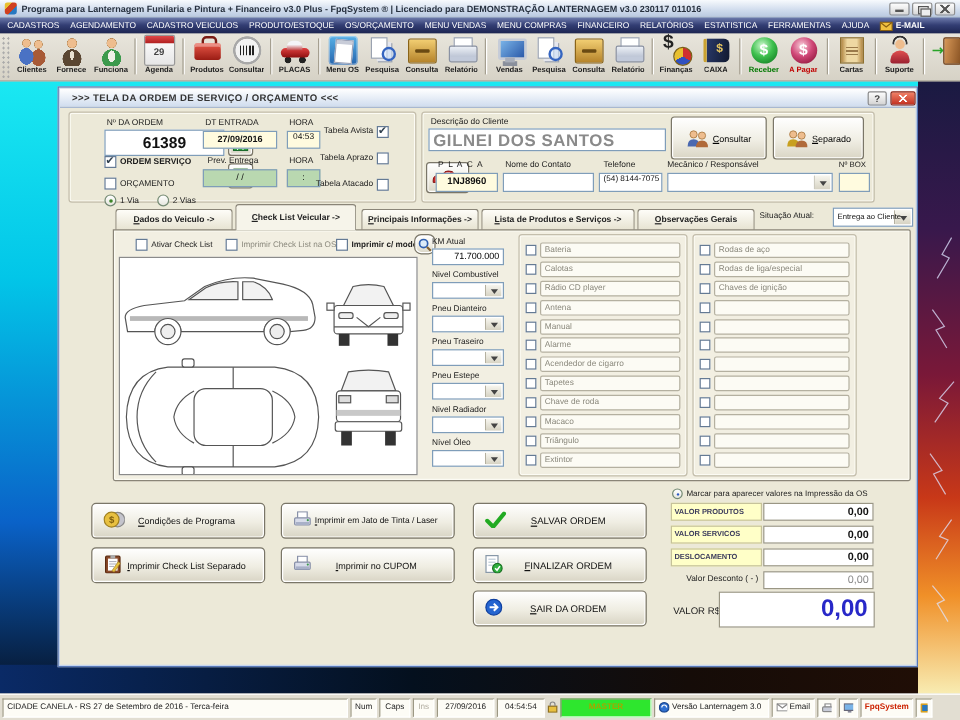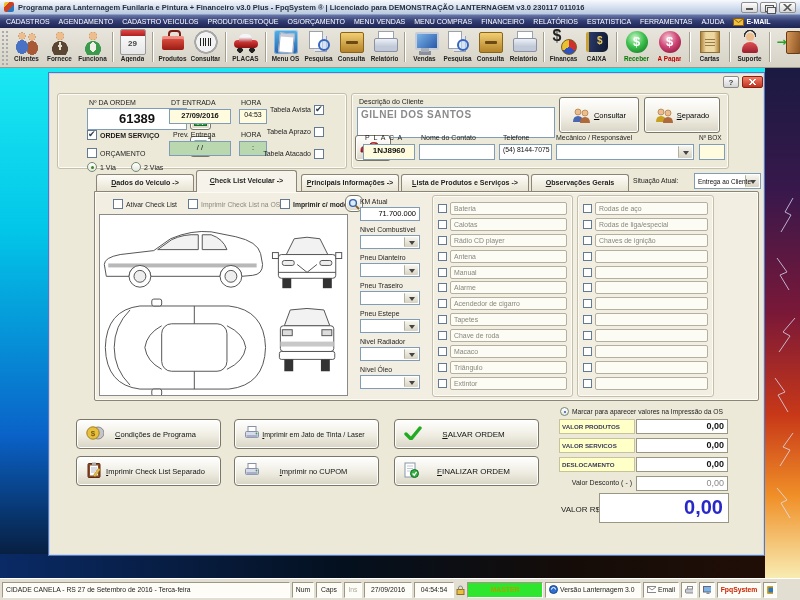--- a/index.html
+++ b/index.html
@@ -399,20 +399,21 @@
           <polyline points="30,250 18,264 25,268 14,284"></polyline>
           <polyline points="10,310 20,324 13,327 23,344"></polyline>
           <polyline points="28,365 18,379 25,382 15,398"></polyline>
           <polyline points="12,420 22,432 16,435 25,450"></polyline>
         </g>
       </svg>
     </div>
     <div class="bg-bottom"></div>
 
     <div class="form">
+      <div class="ftitle">&gt;&gt;&gt;   TELA DA ORDEM DE SERVIÇO / ORÇAMENTO   &lt;&lt;&lt;</div>
       <div class="fhelp">?</div>
       <div class="fclose"></div>
 
       <div class="gb" style="left:8px;top:20px;width:290px;height:76px"></div>
       <span class="flab" style="left:40px;top:26px">Nº DA ORDEM</span>
       <div class="fld" style="left:38px;top:35px;width:100px;height:22px;font-size:13px;font-weight:bold;text-align:center;line-height:18px">61389</div>
       <div class="btn" style="left:141px;top:36px;width:21px;height:21px">
         <svg width="13" height="13">
             <rect x="0.5" y="2.5" width="12" height="10" fill="#2f9e44" stroke="#1b6b2a"></rect>
             <rect x="0.5" y="0.5" width="12" height="3" fill="#1b6b2a"></rect>
@@ -452,21 +453,21 @@
       </span>
       <span class="flab" style="left:190px;top:33px;width:72px;text-align:right">Tabela Avista</span>
       <span class="cb on" style="position:absolute;left:265px;top:32px"></span>
       <span class="flab" style="left:190px;top:55px;width:72px;text-align:right">Tabela Aprazo</span>
       <span class="cb" style="position:absolute;left:265px;top:54px"></span>
       <span class="flab" style="left:190px;top:77px;width:72px;text-align:right">Tabela Atacado</span>
       <span class="cb" style="position:absolute;left:265px;top:76px"></span>
 
       <div class="gb" style="left:302px;top:20px;width:378px;height:76px"></div>
       <span class="flab" style="left:310px;top:25px">Descrição do Cliente</span>
-      <div class="fld" style="left:308px;top:34px;width:198px;height:31px;font-weight:bold;color:#8a8a8a;font-size:10px;letter-spacing:.5px">GILNEI DOS SANTOS</div>
+      <div class="fld" style="left:308px;top:34px;width:198px;height:19px;font-weight:bold;color:#8a8a8a;font-size:14px;letter-spacing:.5px">GILNEI DOS SANTOS</div>
       <div class="btn" style="left:510px;top:24px;width:80px;height:36px">
         <svg width="18" height="15" style="margin-right:4px">
             <circle cx="6" cy="4" r="3" fill="#eebd8e" stroke="#a87840" stroke-width="0.7"></circle>
             <path d="M1 14 Q1 8 6 8 Q11 8 11 14 Z" fill="#4a68b0"></path>
             <circle cx="13" cy="5" r="3" fill="#eebd8e" stroke="#a87840" stroke-width="0.7"></circle>
             <path d="M8 15 Q8 9 13 9 Q18 9 18 15 Z" fill="#b06a3a"></path>
           </svg>
         <span class="ul1" style="font-size:7.5px">Consultar</span>
       </div>
       <div class="btn" style="left:595px;top:24px;width:76px;height:36px">
@@ -809,20 +810,29 @@
       <div class="abtn" style="left:345px;top:383px">
         <span class="aico">
           <svg width="15" height="16">
               <rect x="1" y="1" width="10" height="14" fill="#fff" stroke="#8898a8"></rect>
               <path d="M3 4 H9 M3 6.5 H9 M3 9 H7" stroke="#aabccc" stroke-width="0.8"></path>
               <circle cx="10.5" cy="11.5" r="4" fill="#30b040" stroke="#187020"></circle>
               <path d="M8.6 11.5 L10.2 13.2 L12.6 9.8" fill="none" stroke="#fff" stroke-width="1.3"></path>
             </svg>
         </span>
         <span class="albl ul1" style="font-size:8px">FINALIZAR ORDEM</span>
+      </div>
+      <div class="abtn" style="left:345px;top:419px">
+        <span class="aico">
+          <svg width="15" height="15">
+              <circle cx="7.5" cy="7.5" r="6.6" fill="#2565d0" stroke="#1040a0"></circle>
+              <path d="M4 7.5 H10 M7.5 4.5 L10.5 7.5 L7.5 10.5" fill="none" stroke="#fff" stroke-width="1.7"></path>
+            </svg>
+        </span>
+        <span class="albl ul1" style="font-size:8px">SAIR DA ORDEM</span>
       </div>
 
       <span class="cbrow" style="left:511px;top:334px">
         <span class="rad blue on" style="width:9px;height:9px"></span>
         <span class="flab" style="position:static;font-size:6.7px">Marcar para aparecer valores na Impressão da OS</span>
       </span>
       <div style="position:absolute;left:510px;top:346px;width:172px">
 
           <div class="vrow">
             <span class="vlab">VALOR PRODUTOS</span>

